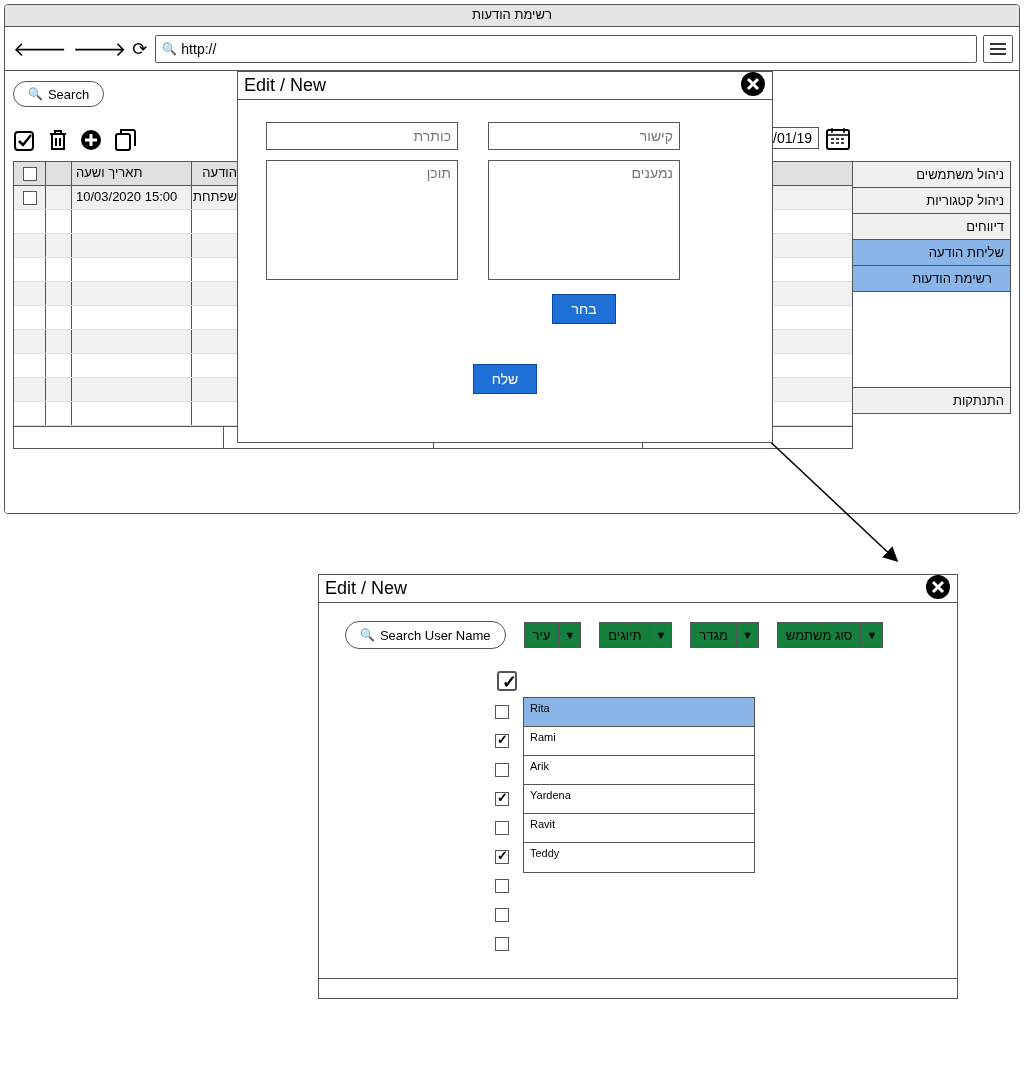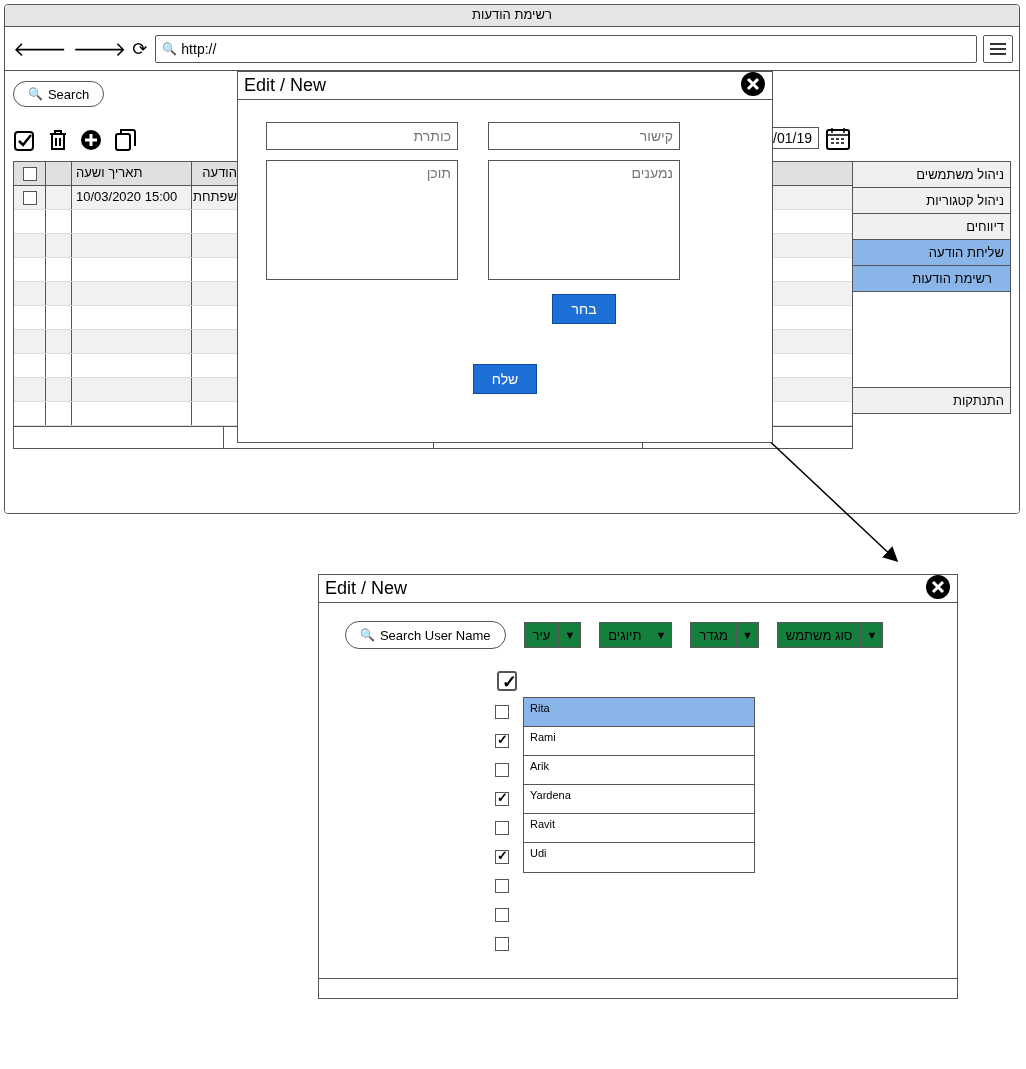--- a/index.html
+++ b/index.html
@@ -640,20 +640,20 @@
             <div class="row">
               <span class="chkbox"></span>
             </div>
           </div>
         <div class="user-tbl" id="user-table">
             <div class="user-row selected">Rita</div>
             <div class="user-row">Rami</div>
             <div class="user-row">Arik</div>
             <div class="user-row">Yardena</div>
             <div class="user-row">Ravit</div>
-            <div class="user-row">Udi</div>
+            <div class="user-row">Teddy</div>
           </div>
       </div>
     </div>
 
   </div>
   <div class="modal-status"></div>
 </div>
 
 </body></html>

